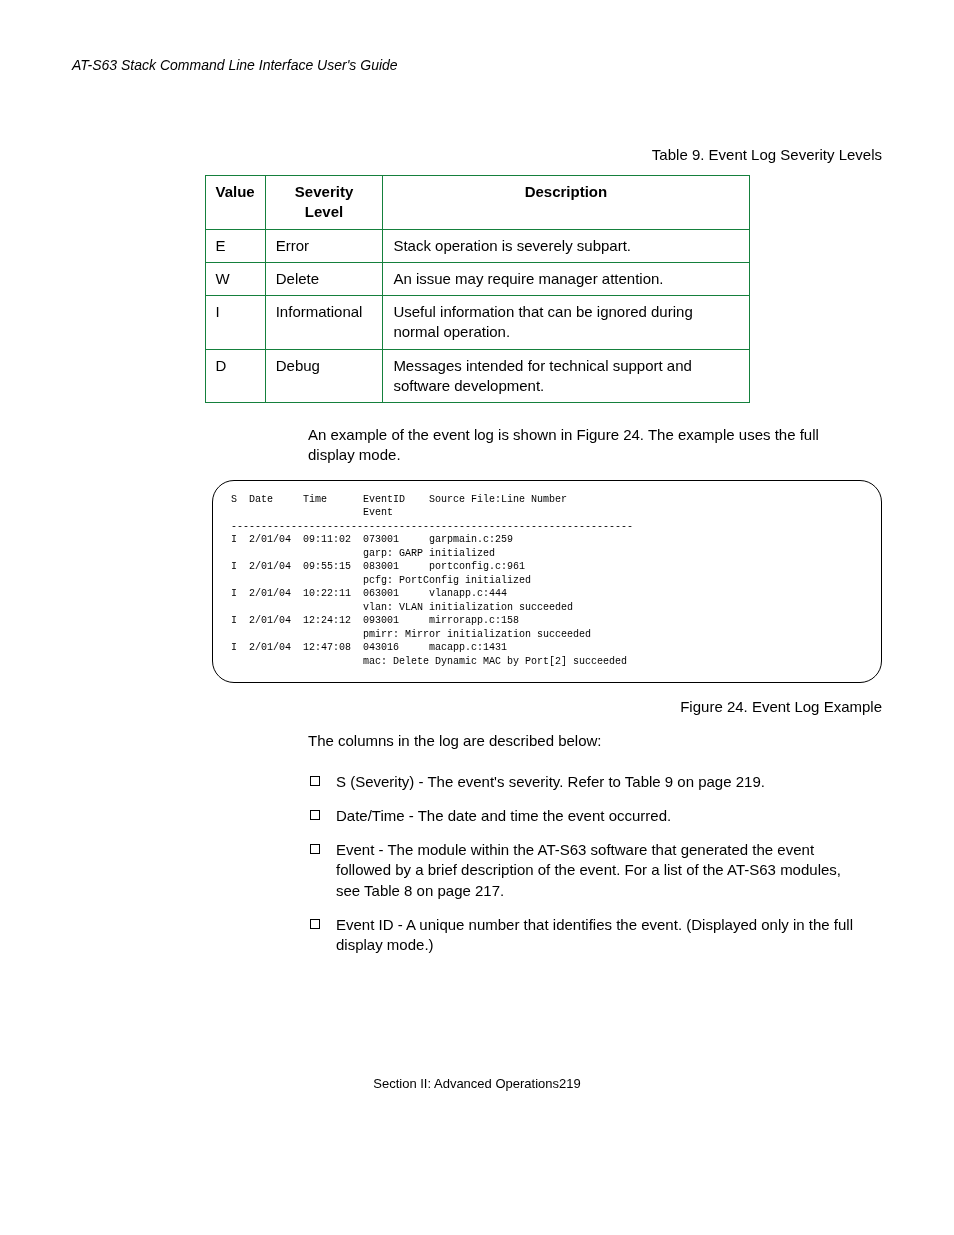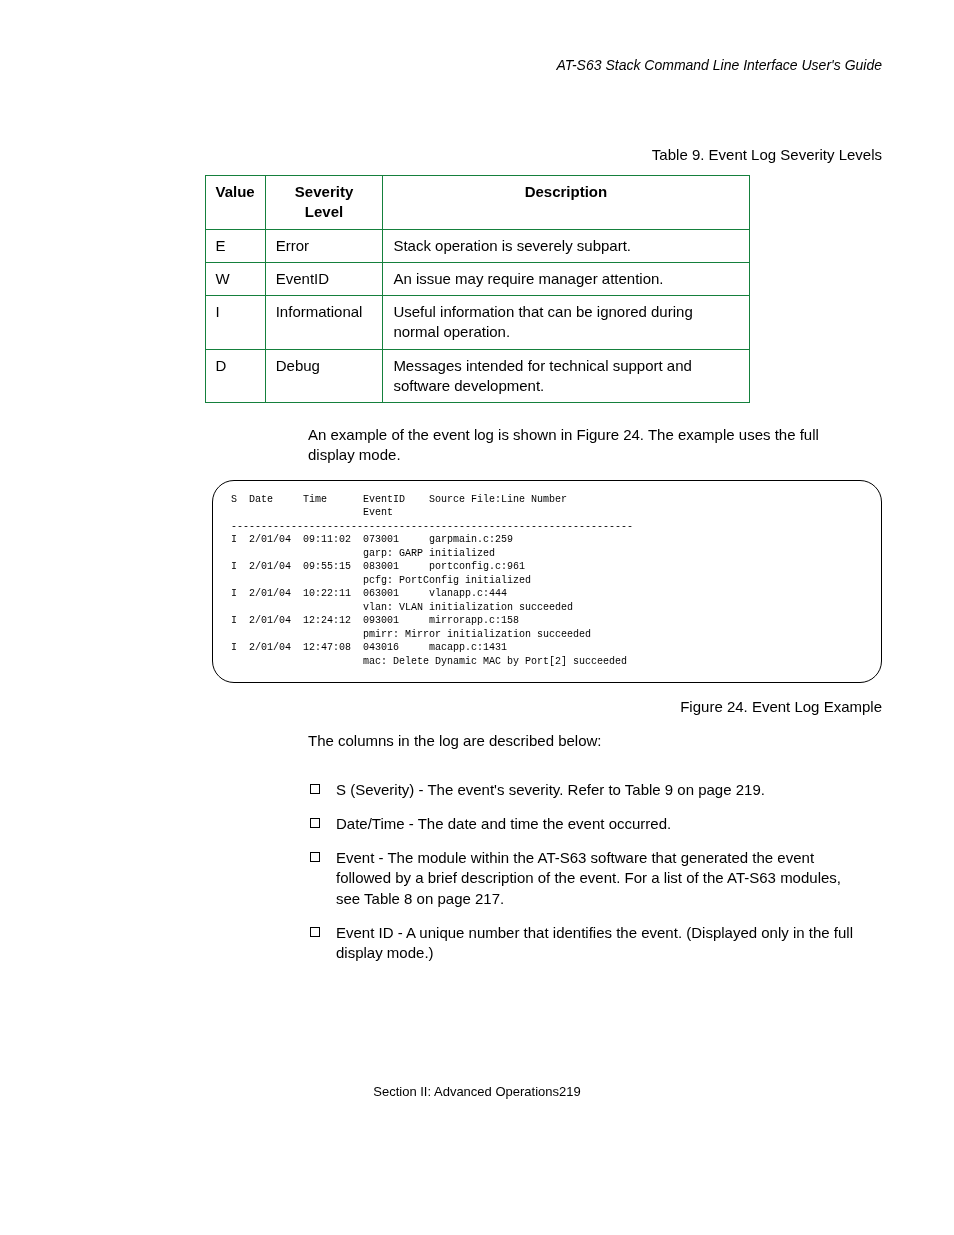--- a/index.html
+++ b/index.html
@@ -7,21 +7,20 @@
     font-size: 15px;
     color: #000;
     background: #fff;
     margin: 0;
     padding: 56px 72px 40px 72px;
     width: 954px;
     box-sizing: border-box;
     line-height: 1.35;
   }
   .header-right {
-    text-align: right;
     font-style: italic;
     font-size: 14px;
     margin-bottom: 70px;
   }
   .table-caption, .figure-caption {
     text-align: right;
     font-size: 15px;
     margin: 14px 0 10px 0;
   }
   table.severity {
@@ -54,21 +53,21 @@
     border: 1px solid #000;
     border-radius: 22px;
     padding: 12px 18px 14px 18px;
     margin: 14px 0 6px 140px;
     white-space: pre;
     overflow: hidden;
   }
   ul.desc-list {
     list-style: none;
     padding: 0;
-    margin: 28px 0 0 0;
+    margin: 20px 0 0 0;
   }
   ul.desc-list li {
     position: relative;
     padding-left: 28px;
     margin: 14px 0;
   }
   ul.desc-list li::before {
     content: "";
     position: absolute;
     left: 2px;
@@ -101,21 +100,21 @@
     </tr>
   </thead>
   <tbody>
     <tr>
       <td>E</td>
       <td>Error</td>
       <td>Stack operation is severely subpart.</td>
     </tr>
     <tr>
       <td>W</td>
-      <td>EventID</td>
+      <td>Delete</td>
       <td>An issue may require manager attention.</td>
     </tr>
     <tr>
       <td>I</td>
       <td>Informational</td>
       <td>Useful information that can be ignored during normal operation.</td>
     </tr>
     <tr>
       <td>D</td>
       <td>Debug</td>

